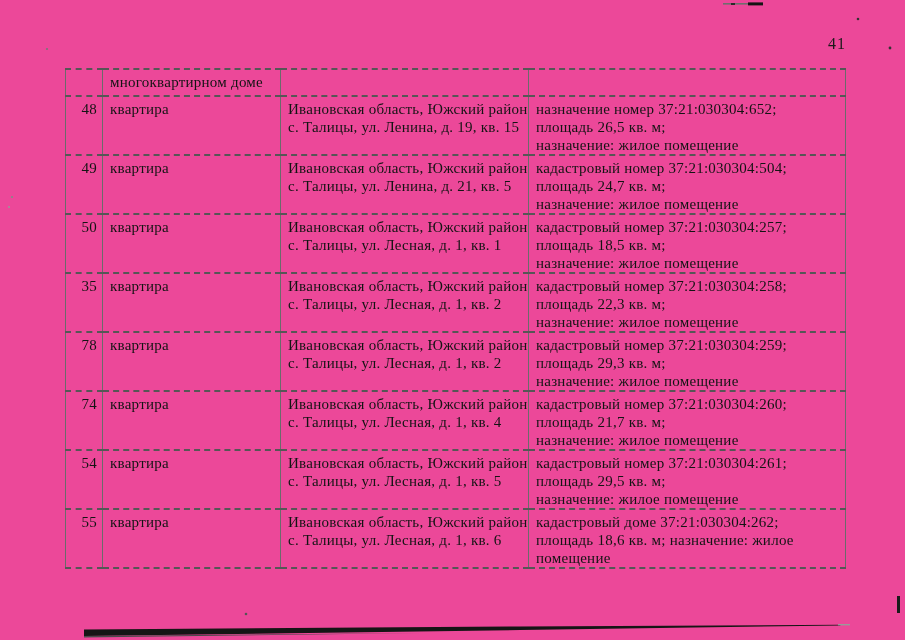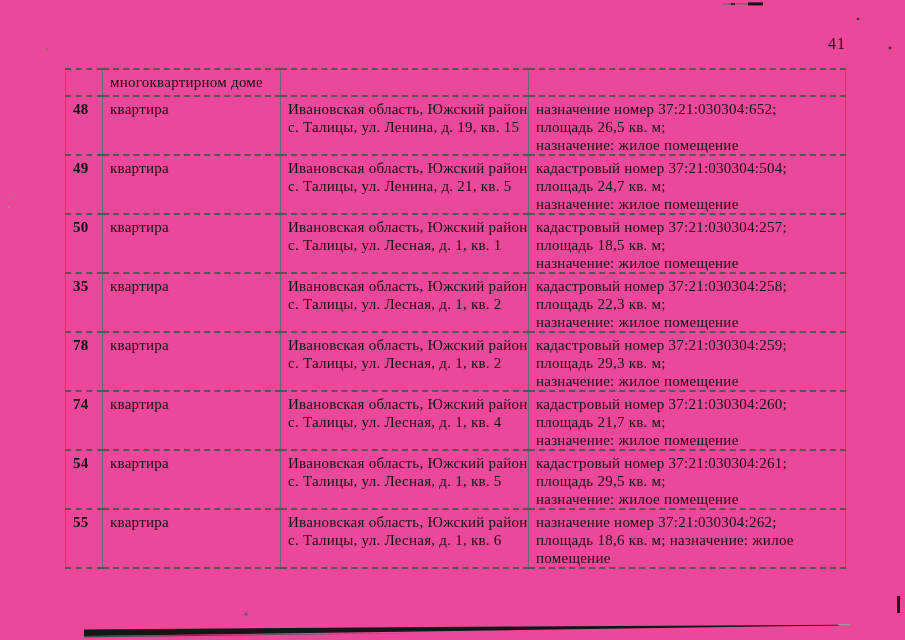--- a/index.html
+++ b/index.html
@@ -37,21 +37,21 @@
     border-bottom: 2px dashed #565656;
     border-left: 1px solid #6b6b6b;
     border-right: 1px solid #6b6b6b;
     vertical-align: top;
     padding: 3px 5px 0 7px;
     overflow: hidden;
   }
   tr.hdr-row { height: 27px; }
   tr.data-row { height: 57px; }
   tr.data-row.last { height: 54px; }
-  td.c-num { text-align: left; padding-left: 2px; padding-right: 2px; font-weight: bold; }
+  td.c-num { text-align: right; padding-left: 2px; padding-right: 2px; }
   .cell-line { white-space: nowrap; }
   
   .artifacts { position: absolute; left: 0; top: 0; pointer-events: none; }
 </style>
 </head>
 <body>
 
 <div class="page">
 
   <span class="page-number">41</span>
@@ -162,21 +162,21 @@
           </td>
     </tr>
         <tr class="data-row last">
       <td class="c-num">55</td>
       <td class="c-type">квартира</td>
       <td class="c-addr">
             <div class="cell-line">Ивановская область, Южский район,</div>
             <div class="cell-line">с. Талицы, ул. Лесная, д. 1, кв. 6</div>
           </td>
       <td class="c-det">
-            <div class="cell-line">назначение номер 37:21:030304:262;</div>
+            <div class="cell-line">кадастровый доме 37:21:030304:262;</div>
             <div class="cell-line">площадь 18,6 кв. м; назначение: жилое</div>
             <div class="cell-line">помещение</div>
           </td>
     </tr>
       </tbody>
   </table>
 
   <svg class="artifacts" width="905" height="640" viewBox="0 0 905 640">
 
     <rect x="723" y="3" width="26" height="1.6" fill="#6e6e6e"></rect>

